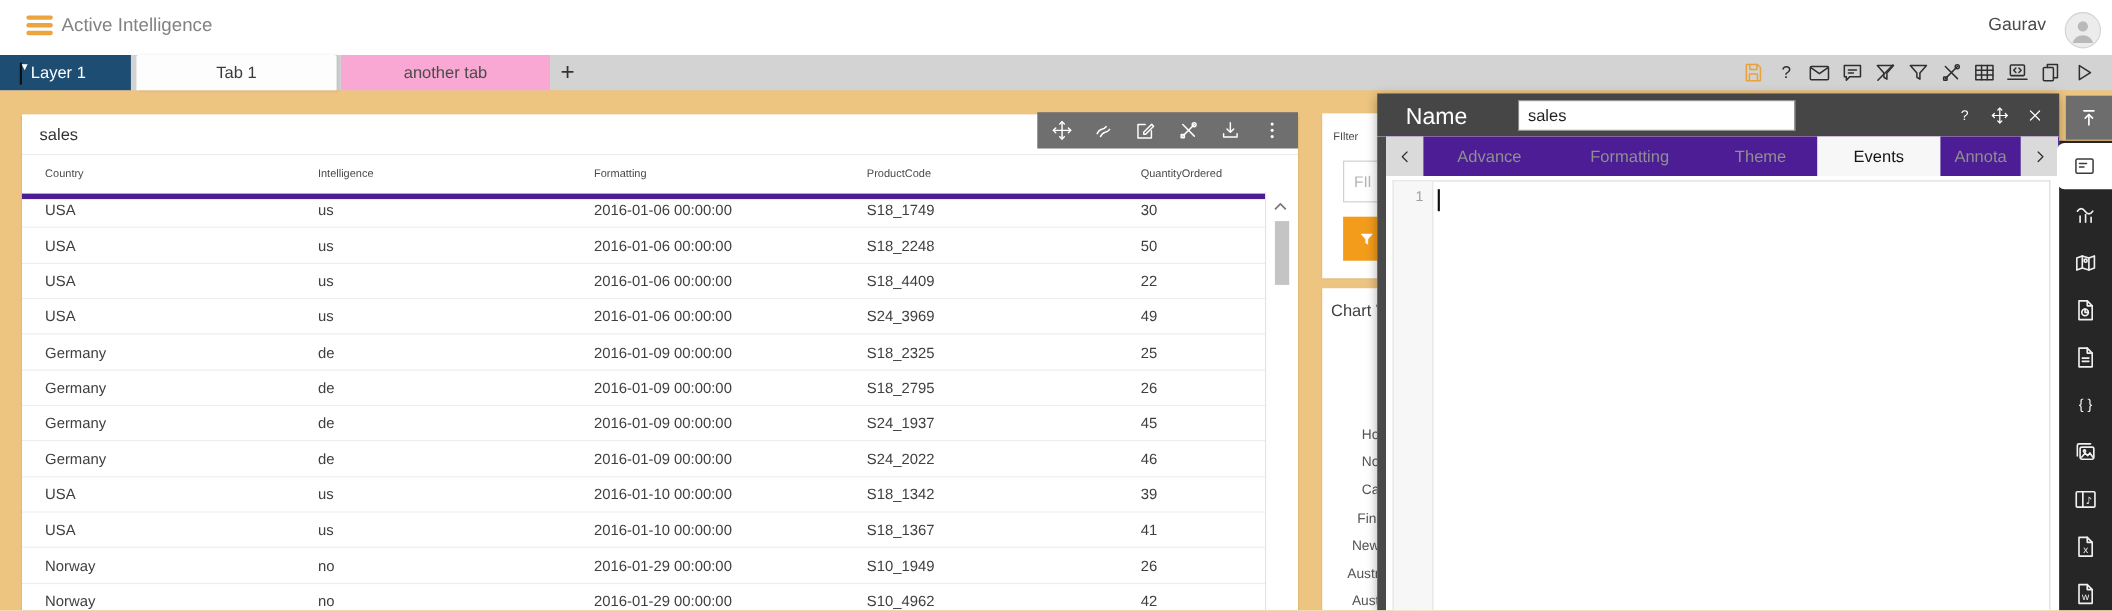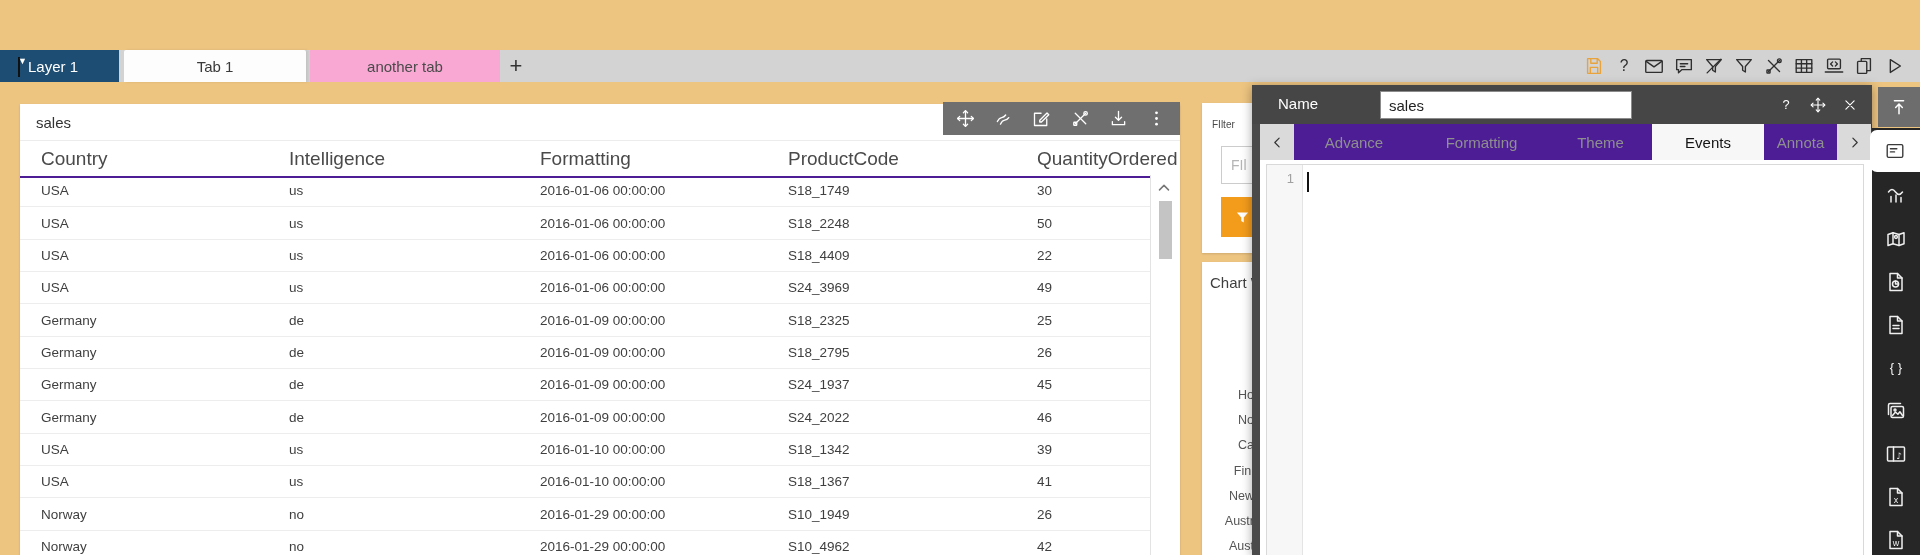--- a/index.html
+++ b/index.html
@@ -37,21 +37,21 @@
   
   .table-widget{position:absolute;left:20px;top:104px;width:1160px;height:451px;background:#fff;
                 box-shadow:0 1px 2px rgba(0,0,0,.15);}
   .widget-title-row{height:36px;border-bottom:1px solid #ececec;display:flex;align-items:center;}
   .widget-title{margin-left:16px;font-size:15px;color:#333;}
   .widget-toolbar{position:absolute;left:923px;top:-2px;width:237px;height:33px;background:#6f6f6f;
                   display:flex;align-items:center;justify-content:space-between;padding:0 12px;box-sizing:border-box;z-index:3;}
   .wt-icon{width:22px;height:22px;color:#fff;cursor:pointer;}
   .wt-icon svg{width:21px;height:21px;}
   .grid-row{display:grid;grid-template-columns:248px 251px 248px 249px 1fr;padding-left:21px;align-items:center;}
-  .grid-head{height:35px;font-size:19px;color:#4a4a4a;border-bottom:2px solid #4c1d95;width:1109px;}
+  .grid-head{height:35px;font-size:10px;color:#4a4a4a;border-bottom:5px solid #4c1d95;width:1109px;}
   .grid-body{position:absolute;left:0;top:71px;width:1130px;bottom:0;overflow:hidden;}
   .grid-body .grid-row{height:31.35px;border-bottom:1px solid #ededed;font-size:13.5px;color:#3f3f3f;cursor:default;}
   .scroll-col{position:absolute;left:1130px;top:71px;bottom:0;width:30px;border-left:1px solid #e3e3e3;}
   .scroll-up{position:absolute;left:4px;top:4px;width:20px;height:18px;color:#777;cursor:pointer;}
   .scroll-up svg{width:18px;height:18px;}
   .scroll-thumb{position:absolute;left:8px;top:26px;width:13px;height:58px;background:#c4c4c4;cursor:pointer;}
 
   
   .filter-card{position:absolute;left:1202px;top:103px;width:90px;height:150px;background:#fff;
                box-shadow:0 1px 2px rgba(0,0,0,.12);}
@@ -67,21 +67,21 @@
               box-shadow:0 1px 2px rgba(0,0,0,.12);}
   .chart-title{position:absolute;left:8px;top:12px;font-size:15px;color:#3f3f3f;white-space:nowrap;}
   .axis-labels{position:absolute;left:0;top:120px;width:52px;}
   .axis-labels div{height:25.3px;display:flex;align-items:center;justify-content:flex-end;
                    font-size:12.5px;color:#555;white-space:nowrap;}
 
   
   .popup{position:absolute;left:1252px;top:85px;width:620px;height:470px;z-index:5;
          box-shadow:0 2px 10px rgba(0,0,0,.35);}
   .popup-header{position:absolute;left:0;top:0;right:0;height:39px;background:#464646;}
-  .popup-header .name-label{position:absolute;left:26px;top:10px;font-size:15px;color:#fff;}
+  .popup-header .name-label{position:absolute;left:26px;top:10px;font-size:21px;color:#fff;}
   .name-input{position:absolute;left:128px;top:6px;width:240px;height:24px;border:1px solid #8b8b8b;
               font-size:15px;color:#1f1f1f;padding-left:8px;outline:none;font-family:inherit;}
   .popup-header-icons{position:absolute;right:12px;top:0;height:39px;display:flex;align-items:center;gap:12px;color:#fff;}
   .ph-icon{width:20px;height:20px;display:flex;align-items:center;justify-content:center;cursor:pointer;font-size:18px;}
   .ph-icon svg{width:18px;height:18px;}
   .popup-body{position:absolute;left:0;top:39px;right:0;bottom:0;background:#fff;border-left:8px solid #4a4a4a;box-sizing:border-box;}
   .popup-tabs{position:absolute;left:0;top:0;right:0;height:36px;background:#4c1d95;display:flex;}
   .ptab-chevron{width:34px;height:36px;background:#dadada;color:#333;display:flex;align-items:center;
                 justify-content:center;cursor:pointer;flex:none;}
   .ptab-chevron svg{width:13px;height:13px;}
@@ -108,20 +108,35 @@
   .strip-tab svg{width:22px;height:22px;}
   .strip-items{position:absolute;left:0;top:46px;width:48px;}
   .strip-item{height:43px;display:flex;align-items:center;justify-content:center;color:#f0f0f0;cursor:pointer;}
   .strip-item svg{width:24px;height:24px;}
 </style>
 </head>
 <body>
 
 <div id="app">
 
+  <div class="topbar">
+    <div class="hamburger">
+        <i></i>
+        <i></i>
+        <i></i>
+      </div>
+    <div class="app-title">Active Intelligence</div>
+    <div class="user-name">Gaurav</div>
+    <div class="avatar">
+      <svg viewBox="0 0 24 24">
+          <circle cx="12" cy="9.3" r="3.6" fill="#b9b9b9"></circle>
+          <path d="M4.8 21a7.3 6.6 0 0 1 14.4 0z" fill="#b9b9b9"></path>
+        </svg>
+    </div>
+  </div>
 
   <div class="tabbar">
     <div class="layer-btn">
       <span class="lbl">Layer 1</span>
       <span class="caret">▼</span>
     </div>
     <div class="page-tab active">Tab 1</div>
     <div class="page-tab other">another tab</div>
     <div class="add-tab">+</div>
     <div class="tabbar-icons" id="tabbar-icons">

